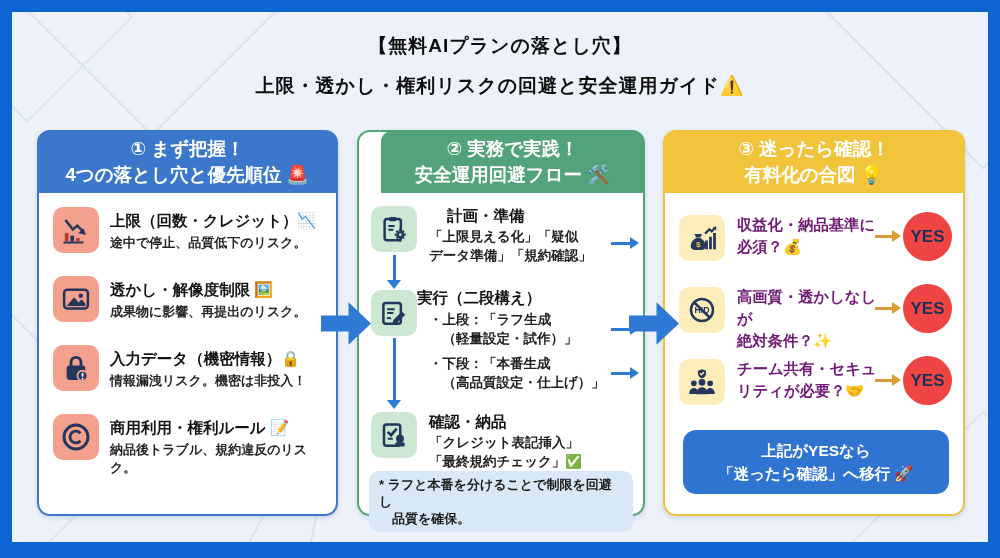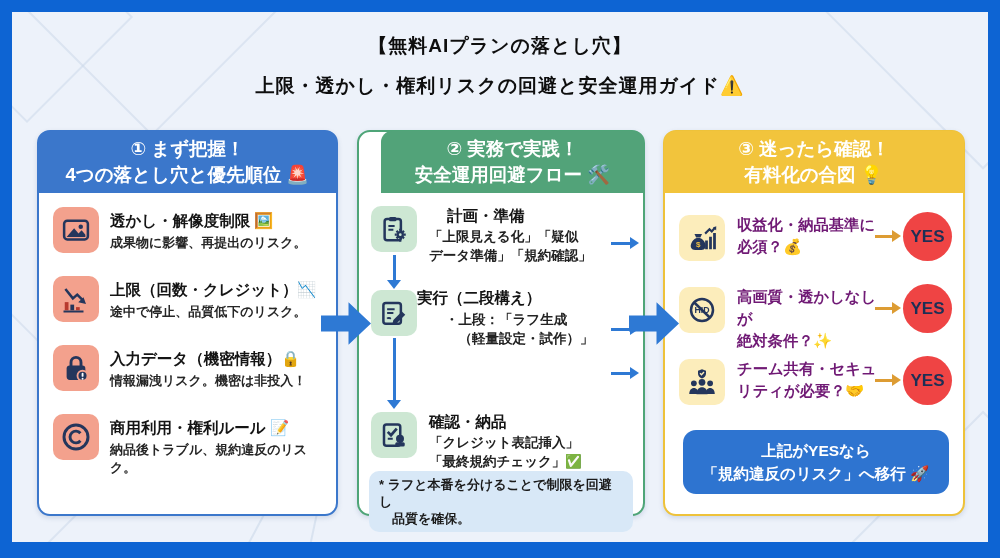--- a/index.html
+++ b/index.html
@@ -99,34 +99,20 @@
       <div class="t-line">【無料AIプランの落とし穴】</div>
       <div class="t-line">上限・透かし・権利リスクの回避と安全運用ガイド⚠️</div>
     </div>
 
     <div class="card c1">
       <div class="card-header">
         <div>① まず把握！</div>
         <div>4つの落とし穴と優先順位 🚨</div>
       </div>
       <div class="p-list">
-
-        <div class="p-item">
-          <span class="icon-sq bg-coral">
-            <svg width="30" height="30" viewBox="0 0 24 24">
-              <rect x="2.5" y="4.5" width="19" height="15" rx="2.5" fill="none" stroke="#24365c" stroke-width="2"></rect>
-              <circle cx="15.8" cy="9.3" r="1.8" fill="#24365c"></circle>
-              <path d="M4.5 17.5 L10.5 10.5 L14 14.8 L16.5 12.2 L19.5 15.8 L19.5 17.5 Z" fill="#24365c"></path>
-            </svg>
-          </span>
-          <div>
-            <div class="p-title">透かし・解像度制限 🖼️</div>
-            <div class="p-desc">成果物に影響、再提出のリスク。</div>
-          </div>
-        </div>
 
         <div class="p-item">
           <span class="icon-sq bg-coral">
             <svg width="30" height="30" viewBox="0 0 24 24">
               <path d="M3.5 4 L9.5 11.5 L13 8.5 L18 13.5" stroke="#24365c" stroke-width="2" fill="none"></path>
               <polygon points="20,16 13.8,14.6 18,10.6" fill="#24365c"></polygon>
               <rect x="3" y="14.5" width="3" height="6.5" fill="#b83a2e"></rect>
               <rect x="7.5" y="16.5" width="3" height="4.5" fill="#24365c"></rect>
               <rect x="12" y="18.5" width="3" height="2.5" fill="#b83a2e"></rect>
               <rect x="2" y="21.2" width="16" height="1.6" fill="#24365c"></rect>
@@ -134,20 +120,34 @@
           </span>
           <div>
             <div class="p-title">上限（回数・クレジット）📉</div>
             <div class="p-desc">途中で停止、品質低下のリスク。</div>
           </div>
         </div>
 
         <div class="p-item">
           <span class="icon-sq bg-coral">
             <svg width="30" height="30" viewBox="0 0 24 24">
+              <rect x="2.5" y="4.5" width="19" height="15" rx="2.5" fill="none" stroke="#24365c" stroke-width="2"></rect>
+              <circle cx="15.8" cy="9.3" r="1.8" fill="#24365c"></circle>
+              <path d="M4.5 17.5 L10.5 10.5 L14 14.8 L16.5 12.2 L19.5 15.8 L19.5 17.5 Z" fill="#24365c"></path>
+            </svg>
+          </span>
+          <div>
+            <div class="p-title">透かし・解像度制限 🖼️</div>
+            <div class="p-desc">成果物に影響、再提出のリスク。</div>
+          </div>
+        </div>
+
+        <div class="p-item">
+          <span class="icon-sq bg-coral">
+            <svg width="30" height="30" viewBox="0 0 24 24">
               <path d="M8 10.5 V7.5 a4 4 0 0 1 8 0 V10.5" fill="none" stroke="#24365c" stroke-width="2.3"></path>
               <rect x="4.5" y="10" width="15" height="11.5" rx="2.5" fill="#24365c"></rect>
               <circle cx="17.2" cy="18.2" r="4" fill="#24365c" stroke="#f3a18d" stroke-width="1.5"></circle>
               <rect x="16.5" y="15.8" width="1.5" height="3.2" rx="0.7" fill="#fff"></rect>
               <rect x="16.5" y="19.8" width="1.5" height="1.5" rx="0.7" fill="#fff"></rect>
             </svg>
           </span>
           <div>
             <div class="p-title">入力データ（機密情報）🔒</div>
             <div class="p-desc">情報漏洩リスク。機密は非投入！</div>
@@ -198,23 +198,25 @@
 
       <span class="icon-sq bg-green flow-el" style="left:12px; top:158px;">
         <svg width="30" height="30" viewBox="0 0 24 24">
           <rect x="3.5" y="4" width="14" height="16.5" rx="2" fill="none" stroke="#24365c" stroke-width="2"></rect>
           <path d="M6.5 9 h6 M6.5 12 h5 M6.5 16.5 c1 -1 2 0 3 -0.5" stroke="#24365c" stroke-width="1.6" fill="none"></path>
           <path d="M11.5 17.5 L18.3 10.7 L21 13.4 L14.2 20.2 L10.6 21.1 Z" fill="#24365c"></path>
           <path d="M18.3 10.7 L21 13.4" stroke="#cde7d3" stroke-width="0"></path>
         </svg>
       </span>
       <div class="f-title flow-el" style="left:58px; top:156px;">実行（二段構え）</div>
-      <div class="f-desc flow-el" style="left:70px; top:178px;margin-left:16px;">・上段：「ラフ生成
+      <div class="f-desc flow-el" style="left:70px; top:178px;">・上段：「ラフ生成
 　（軽量設定・試作）」</div>
       <div class="sarrow" style="left:252px; top:196px;"></div>
+      <div class="f-desc flow-el" style="left:70px; top:222px;">・下段：「本番生成
+　（高品質設定・仕上げ）」</div>
       <div class="sarrow" style="left:252px; top:240px;"></div>
 
       <div class="vline" style="top:206px; height:62px;"></div>
       <div class="vhead" style="top:268px;"></div>
 
       <span class="icon-sq bg-green flow-el" style="left:12px; top:280px;">
         <svg width="30" height="30" viewBox="0 0 24 24">
           <rect x="4" y="3.5" width="13" height="17" rx="2" fill="none" stroke="#24365c" stroke-width="2"></rect>
           <path d="M7 9.5 l2.6 2.6 4.6 -5.2" stroke="#24365c" stroke-width="2.2" fill="none"></path>
           <path d="M7 15 h4" stroke="#24365c" stroke-width="1.6"></path>
@@ -282,20 +284,20 @@
             <path d="M7.6 21.8 c0 -3.6 1.9 -5.6 4.4 -5.6 s4.4 2 4.4 5.6 Z" fill="#24365c"></path>
           </svg>
         </span>
         <div class="s-q">チーム共有・セキュ
 リティが必要？🤝</div>
         <div class="oarrow"></div>
         <div class="yes-badge">YES</div>
       </div>
 
       <div class="cta">上記がYESなら
-「規約違反のリスク」へ移行 🚀</div>
+「迷ったら確認」へ移行 🚀</div>
     </div>
 
     <div class="big-arrow a1"></div>
     <div class="big-arrow a2"></div>
 
   </div>
 </div>
 
 </body></html>

